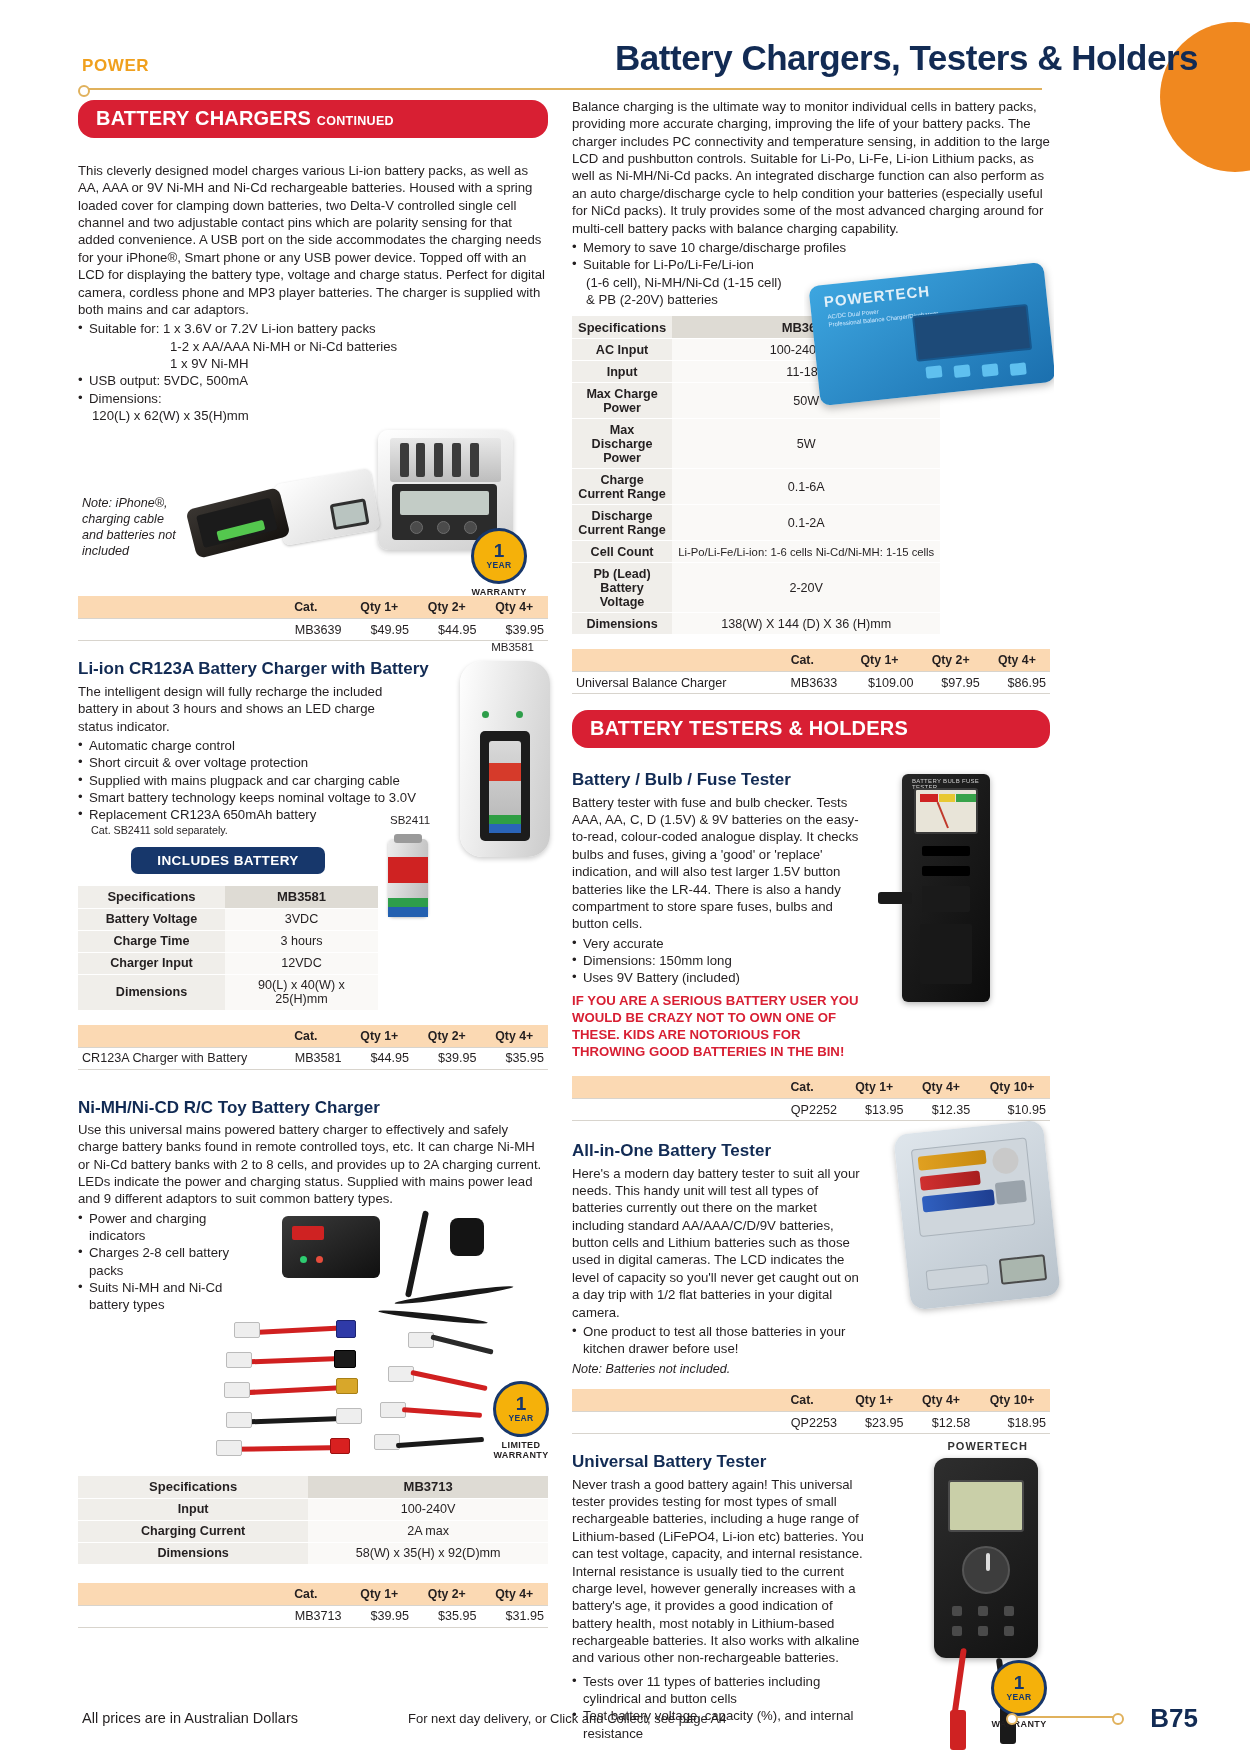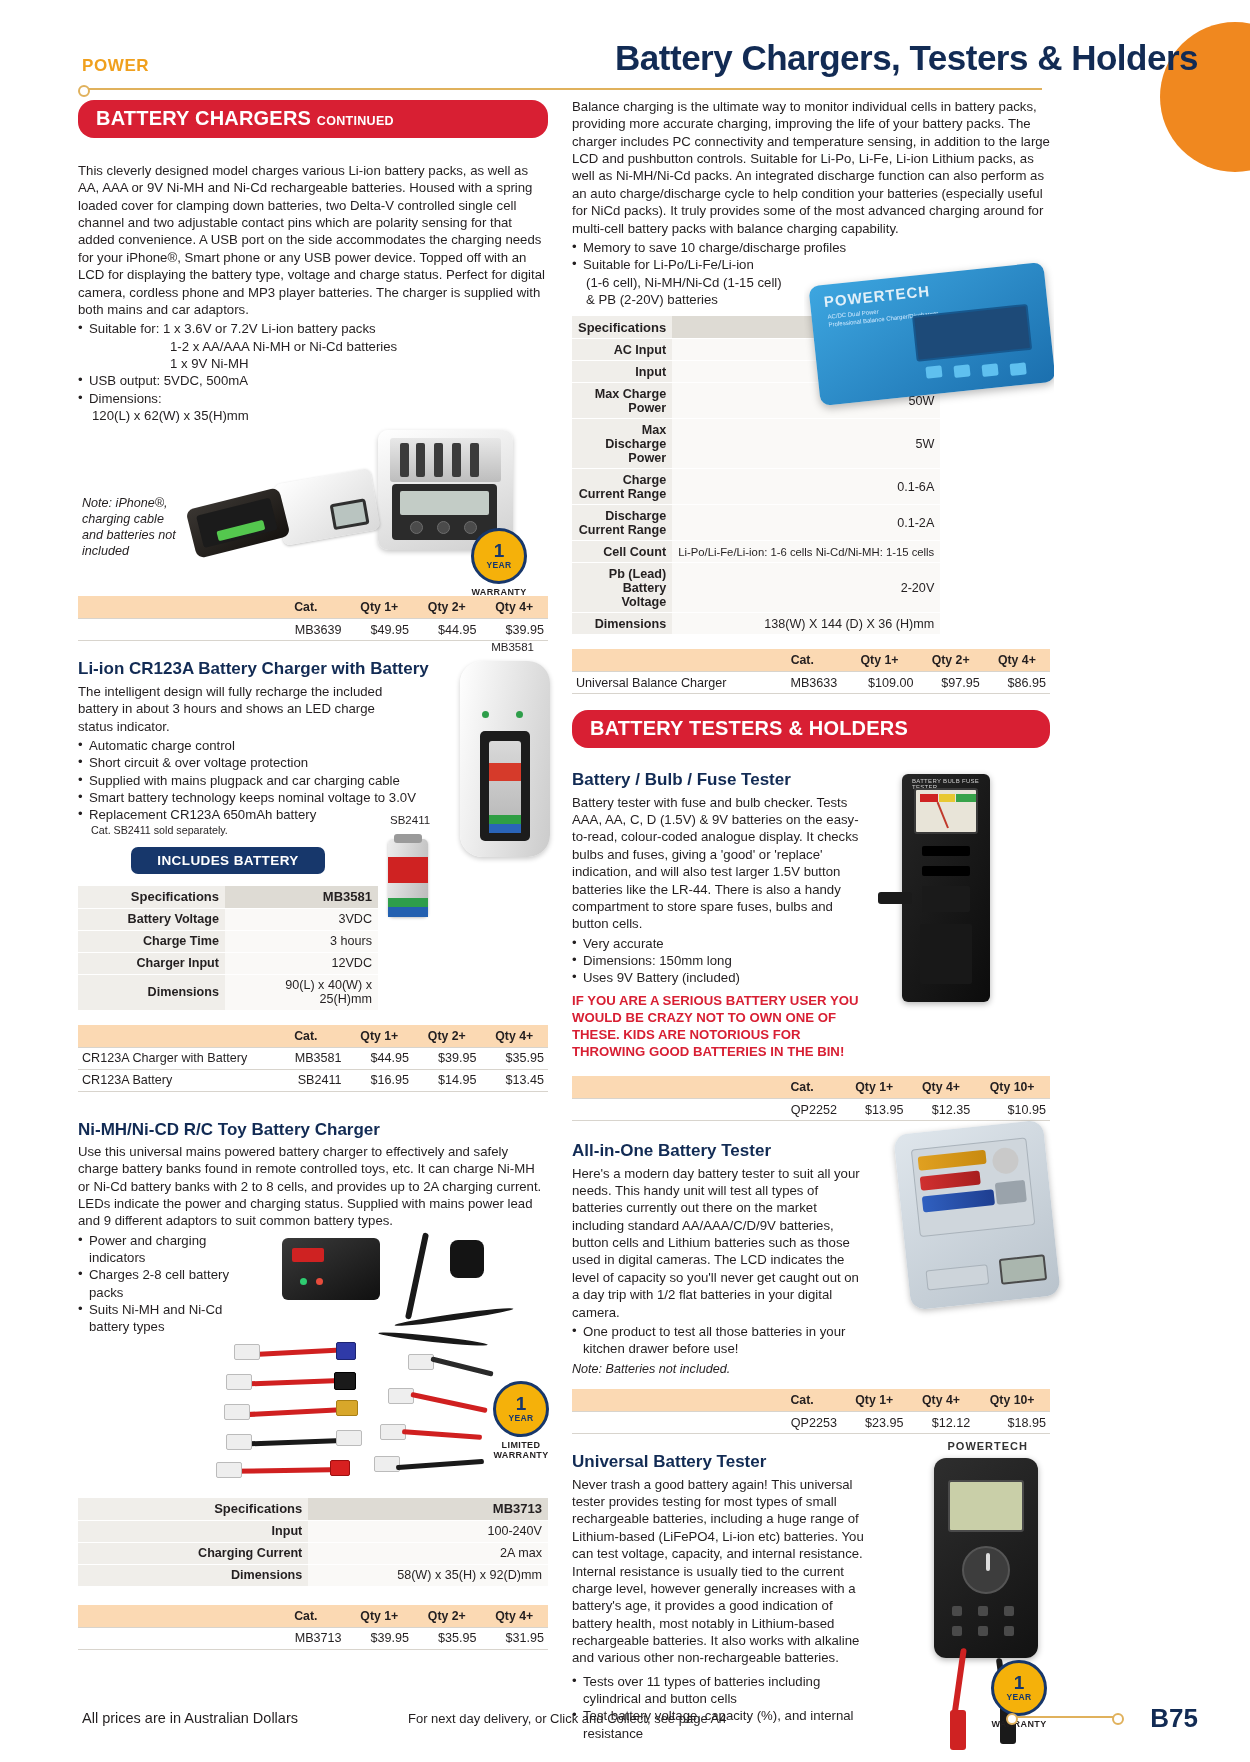--- a/index.html
+++ b/index.html
@@ -79,21 +79,21 @@
   .note-ital {
     font-style: italic; font-size: 12.6px; line-height: 1.25;
   }
   .warn-red {
     color: #d81f33; font-weight: bold; font-size: 13.2px; line-height: 1.3;
   }
 
   
   table.spec { width: 100%; border-collapse: collapse; font-size: 12.6px; }
   table.spec th, table.spec td {
-    text-align: right; padding: 3.5px 6px; vertical-align: middle;
+    text-align: center; padding: 3.5px 6px; vertical-align: middle;
     border-bottom: 1px solid #ffffff;
   }
   table.spec tr.hdr th { background: #dedbd4; font-weight: bold; font-size: 13px; }
   table.spec tr td:first-child,
   table.spec tr th:first-child { background: #f0eeea; font-weight: bold; width: 49%; }
   table.spec tr td:last-child  { background: #faf9f7; }
   table.spec tr.hdr th:last-child { background: #dedbd4; }
 
   
   table.price { width: 100%; border-collapse: collapse; font-size: 12.6px; }
@@ -442,27 +442,20 @@
       </tr>
         </thead>
       <tbody>
         <tr>
           <td class="lbl">CR123A Charger with Battery</td>
           <td>MB3581</td>
           <td>$44.95</td>
           <td>$39.95</td>
           <td>$35.95</td>
         </tr>
-        <tr>
-          <td class="lbl">CR123A Battery</td>
-          <td>SB2411</td>
-          <td>$16.95</td>
-          <td>$14.95</td>
-          <td>$13.45</td>
-        </tr>
       </tbody>
     </table>
 
     <div style="margin-top:28px;position:relative;">
       <h3 class="prod">Ni-MH/Ni-CD R/C Toy Battery Charger</h3>
       <p class="body">Use this universal mains powered battery charger to effectively and safely charge battery banks found in remote controlled toys, etc. It can charge Ni-MH or Ni-Cd battery banks with 2 to 8 cells, and provides up to 2A charging current. LEDs indicate the power and charging status. Supplied with mains power lead and 9 different adaptors to suit common battery types.</p>
       <ul class="bul" style="width:175px;">
         <li>Power and charging indicators</li>
         <li>Charges 2-8 cell battery packs</li>
         <li>Suits Ni-MH and Ni-Cd battery types</li>
@@ -733,21 +726,21 @@
         <th>Qty 1+</th>
         <th>Qty 4+</th>
         <th>Qty 10+</th>
       </tr>
         </thead>
       <tbody>
           <tr>
         <td class="lbl"></td>
         <td>QP2253</td>
         <td>$23.95</td>
-        <td>$12.12</td>
+        <td>$12.58</td>
         <td>$18.95</td>
       </tr>
         </tbody>
     </table>
 
     <div style="margin-top:18px;position:relative;">
       <h3 class="prod">Universal Battery Tester</h3>
       <p class="body" style="width:296px;">Never trash a good battery again! This universal tester provides testing for most types of small rechargeable batteries, including a huge range of Lithium-based (LiFePO4, Li-ion etc) batteries. You can test voltage, capacity, and internal resistance. Internal resistance is usually tied to the current charge level, however generally increases with a battery's age, it provides a good indication of battery health, most notably in Lithium-based rechargeable batteries. It also works with alkaline and various other non-rechargeable batteries.</p>
       <ul class="bul" style="width:296px;margin-top:6px;">
         <li>Tests over 11 types of batteries including cylindrical and button cells</li>

